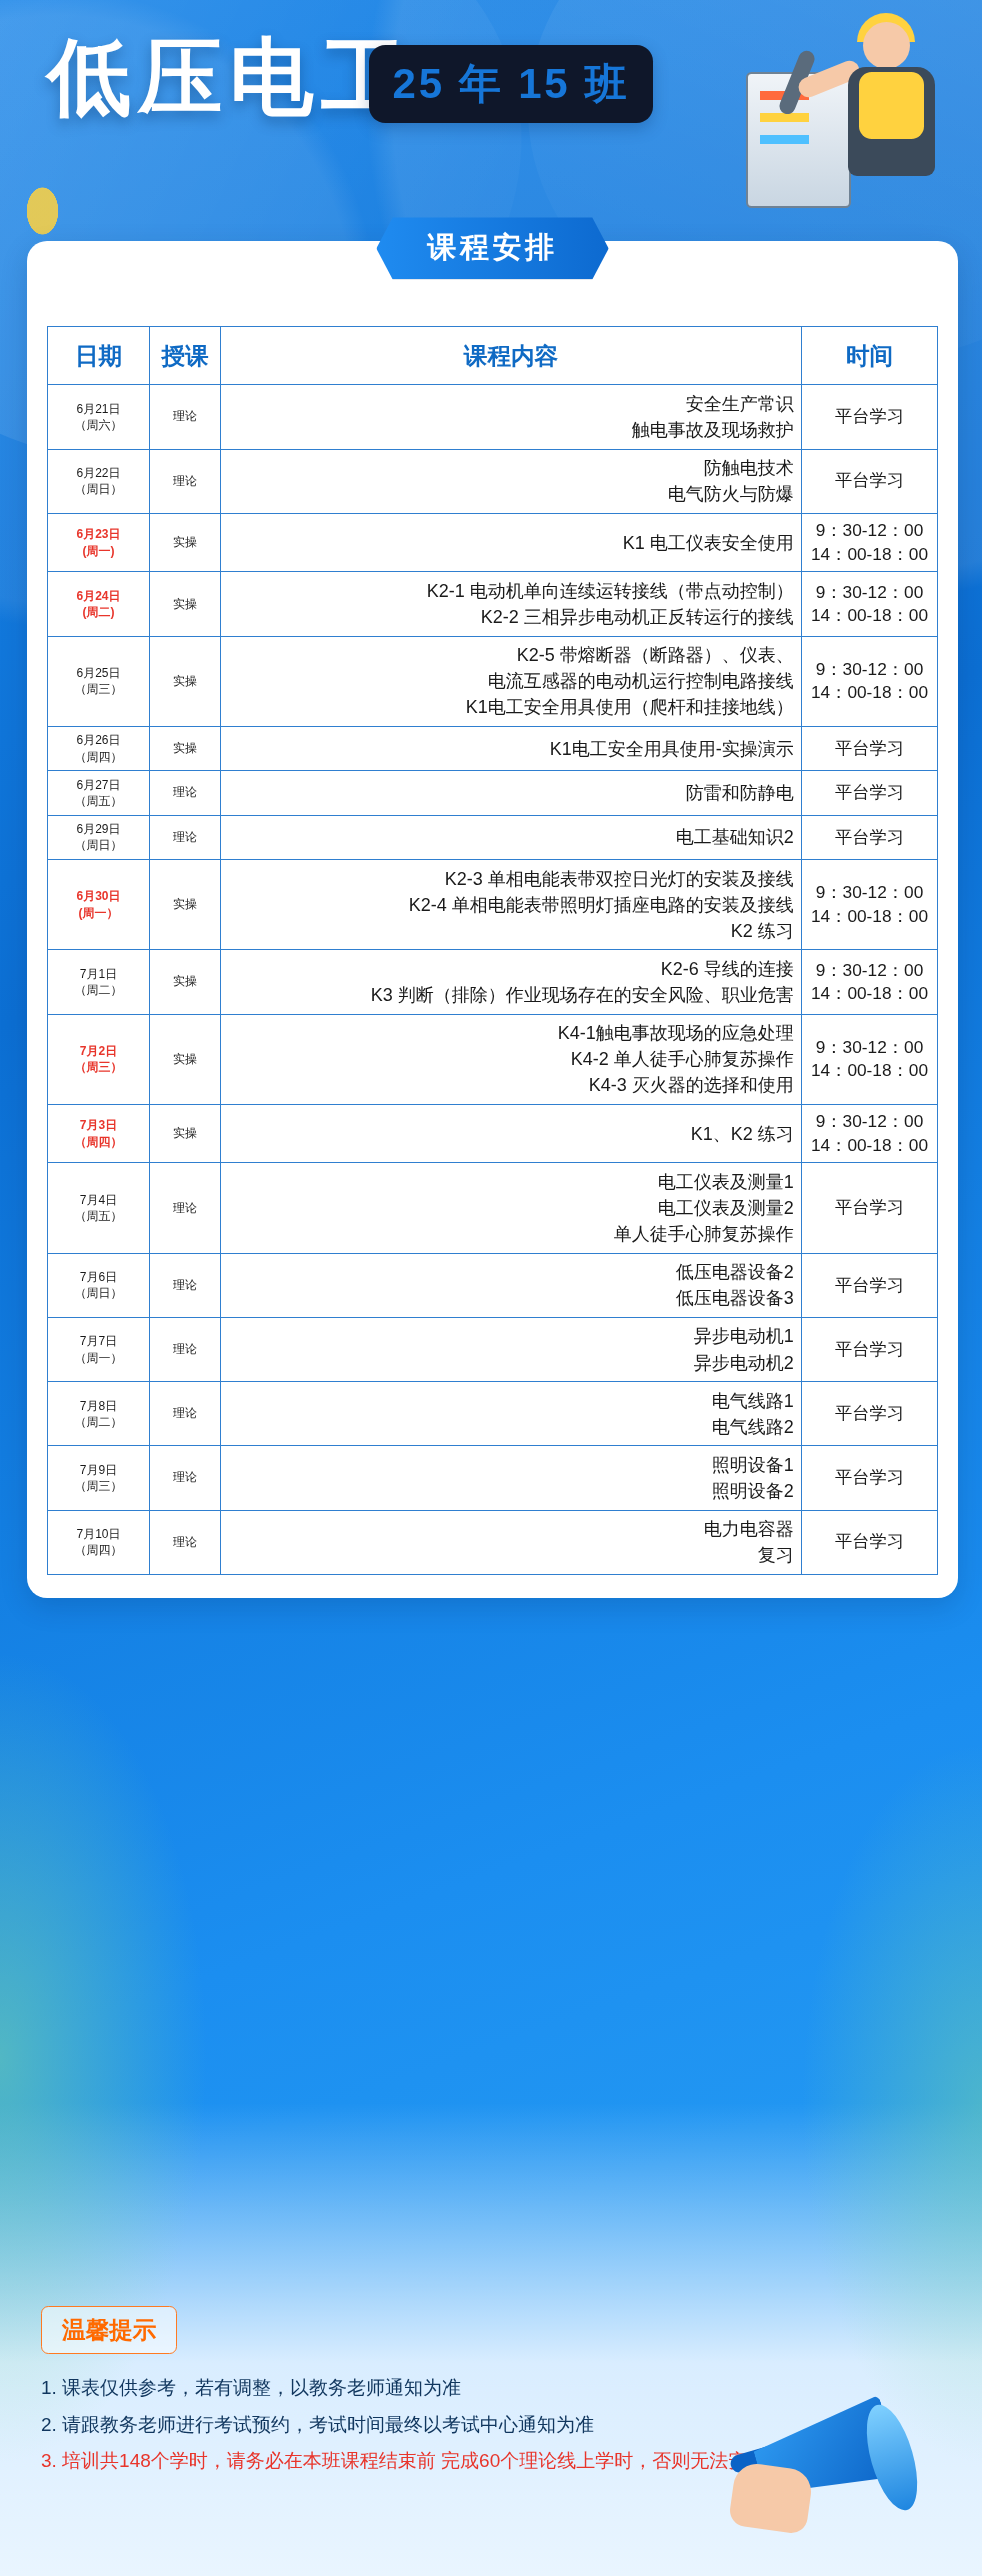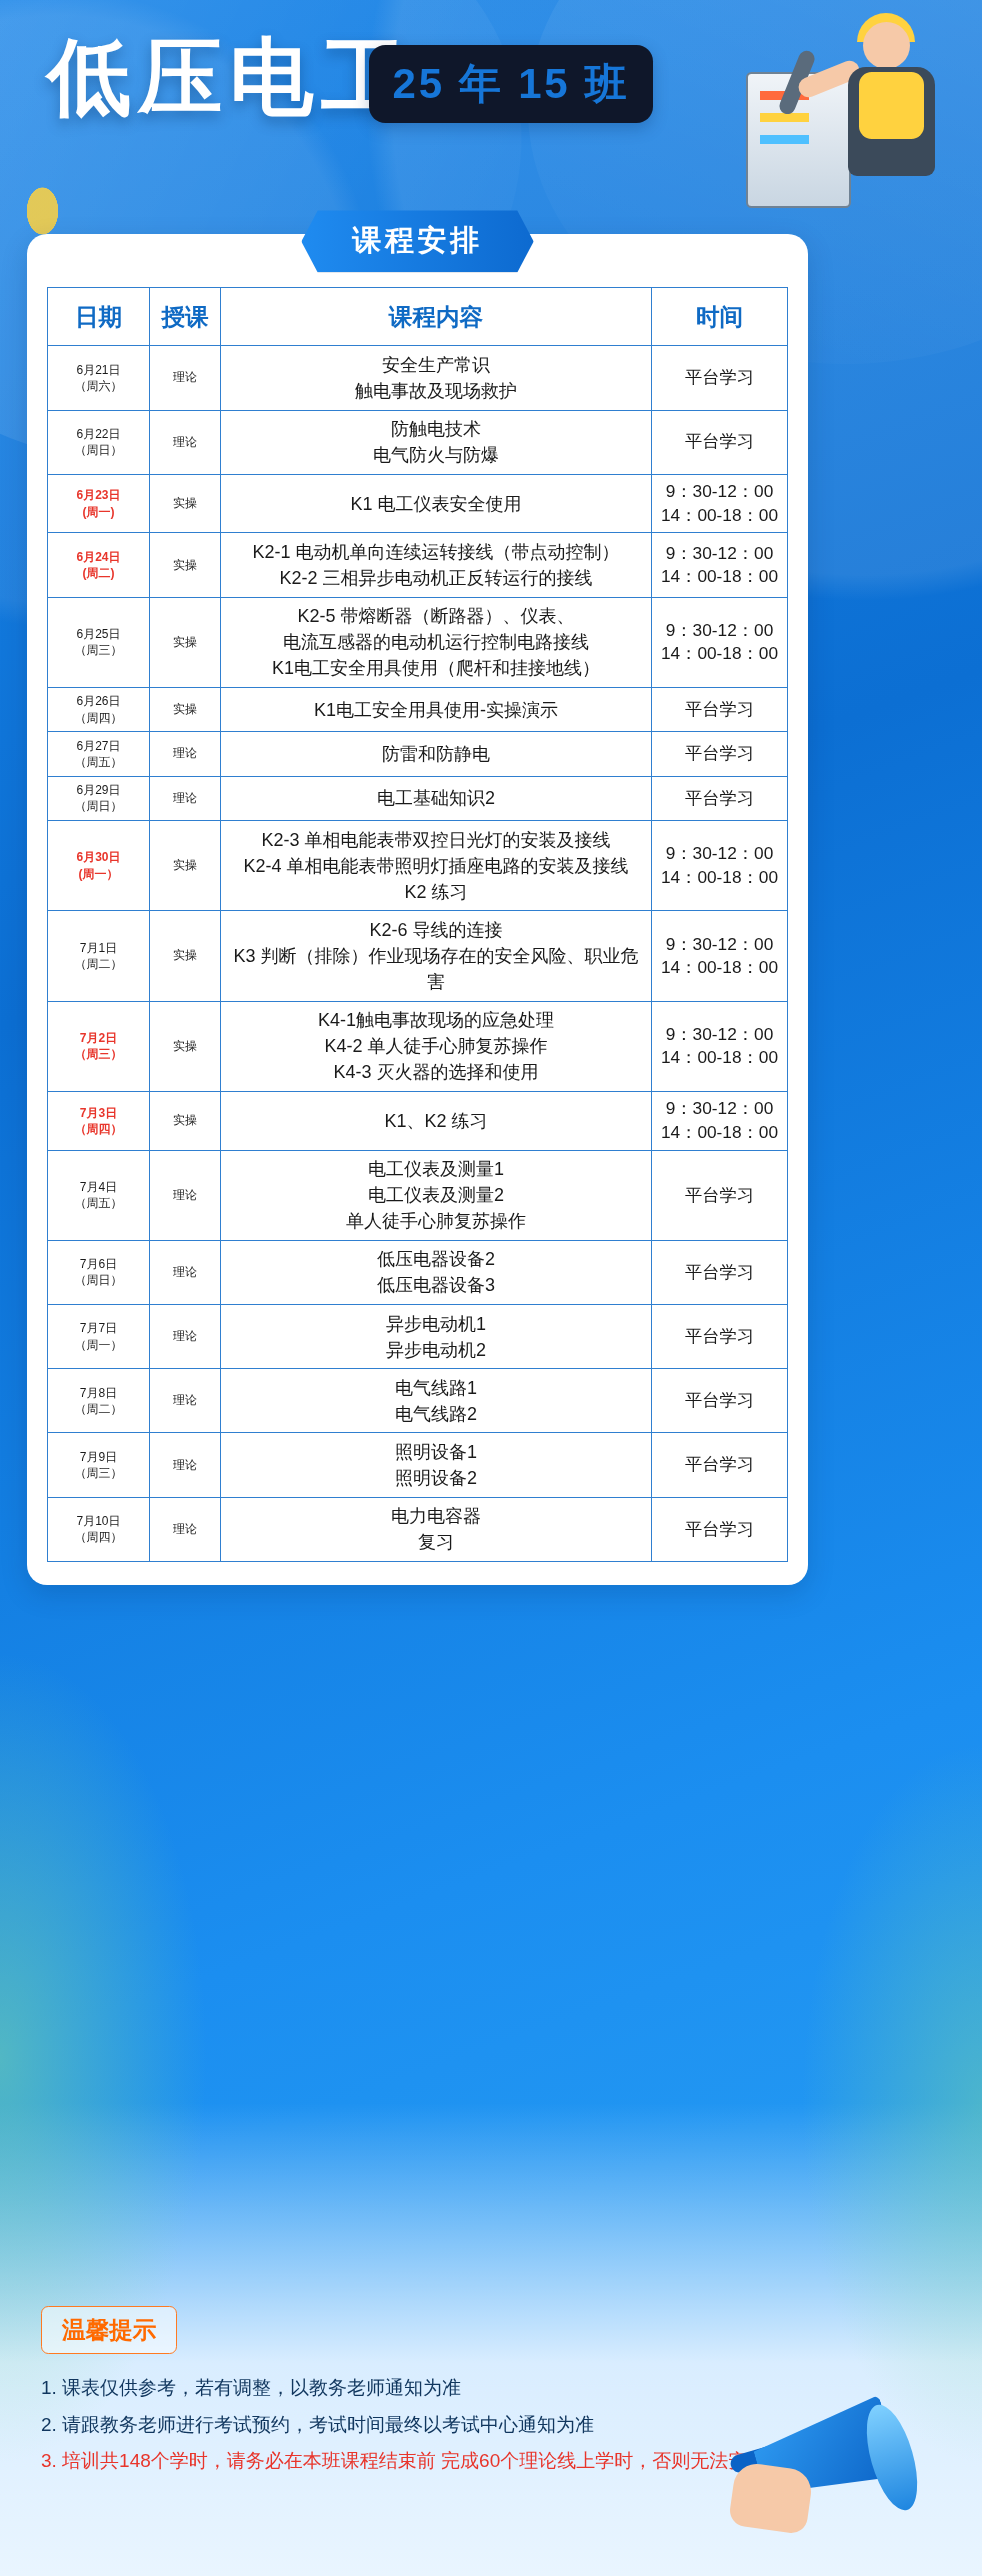--- a/index.html
+++ b/index.html
@@ -73,51 +73,51 @@
   .worker-body{ position:absolute; right:31px; top:51px; width:87px; height:109px; background:#3b4a5a; border-radius:18px 18px 9px 9px;}
   .worker-vest{ position:absolute; right:42px; top:56px; width:65px; height:67px; background:#ffd23f; border-radius:12.7px;}
   .worker-arm{ position:absolute; right:105px; top:53px; width:64px; height:20px; background:#f6c9a8; border-radius:11px; transform:rotate(-22deg);}
   .wrench{ position:absolute; right:160px; top:33px; width:16.4px; height:67px; background:#5a6b7c; border-radius:8.2px; transform:rotate(22deg);}
   .wheat{ position:absolute; left:14.5px; bottom:-5.5px; width:55px; height:82px;
     background:radial-gradient(ellipse at 50% 50%, #ffd23f 0 40%, transparent 41%);
     opacity:.85;}
 
   
   .card {
-    position:absolute; left:27px; top:234px; width:781px;
+    position:absolute; left:27px; top:241px; width:931px;
     background:#ffffff; border-radius:20px;
     box-shadow:0 9px 27px rgba(0,40,90,.18);
     padding:53px 20px 23.6px 20px;
   }
   .card-ribbon {
     position:absolute; left:50%; top:-23.6px; transform:translateX(-50%);
     background:linear-gradient(90deg,#1f8bf0,#0d6ad0);
     color:#fff; font-size:29px; font-weight:bold; letter-spacing:3.6px;
     padding:11px 51px; border-radius:7.3px;
     box-shadow:0 5.5px 12.7px rgba(0,40,90,.28);
     clip-path:polygon(16.4px 0, calc(100% - 16.4px) 0, 100% 50%, calc(100% - 16.4px) 100%, 16.4px 100%, 0 50%);
   }
 
   
   table.schedule {
     width:100%; border-collapse:collapse;
-    font-size:18px; color:#1a1a1a;
+    font-size:18px; color:#1a1a1a;margin-top:32px;
   }
   table.schedule th, table.schedule td {
     border:0.9px solid #2f7fd0;
     padding:5.5px 7.3px;
     vertical-align:middle;
   }
   table.schedule thead th {
     background:#ffffff; color:#0f6ac4; font-size:23.6px; font-weight:bold;
     padding:12.7px 7.3px; text-align:center;
   }
   td.col-date { width:102px; text-align:center; line-height:1.35; font-size:12px; white-space:nowrap;}
   td.col-type { width:71px; text-align:center; font-size:12px;}
-  td.col-content { text-align:center; line-height:1.45; font-size:18px; padding-left:12.7px;}
+  td.col-content { text-align:right; line-height:1.45; font-size:18px; padding-left:12.7px;}
   td.col-time { width:136px; text-align:center; line-height:1.35; font-size:17.3px; white-space:nowrap;}
   tr.highlight td.col-date { color:#e8352b; font-weight:bold; }
   .date-day { display:block; }
 
   
   .tips {
     position:absolute; left:23px; top:2300px; width:927px;
     padding:5.5px 18px 0 18px;
   }
   .tips-badge {

